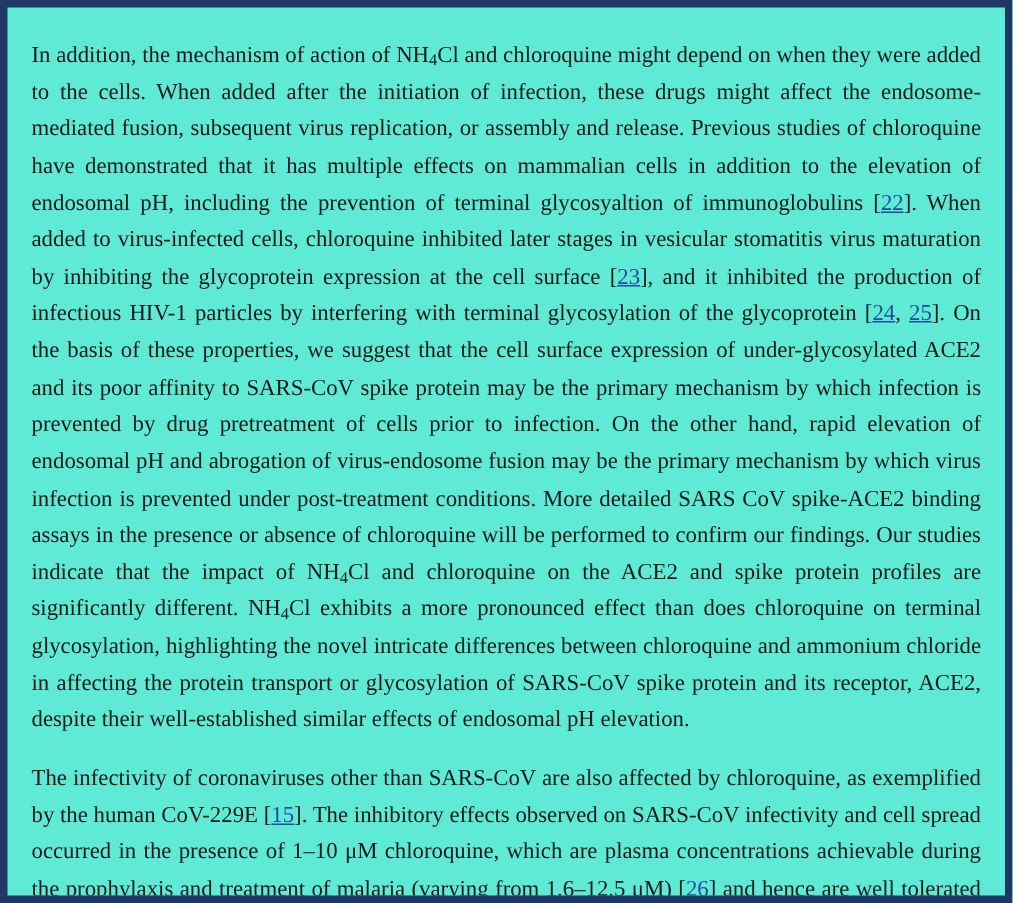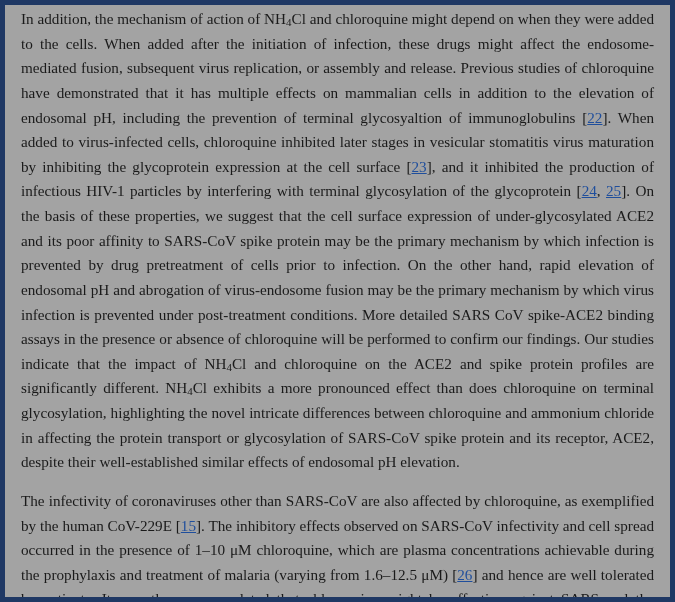--- a/index.html
+++ b/index.html
@@ -10,22 +10,22 @@
     width: 675px;
     height: 602px;
     background: #ffffff;
     font-family: "Liberation Serif", serif;
   }
   .page {
     box-sizing: border-box;
     width: 675px;
     height: 602px;
     border: 5px solid #1f3864;
-    background: #a3a3a3;
-    padding: 2px 16px 10px 16px;
+    background: #5eead4;
+    padding: 20px 16px 10px 16px;
     overflow: hidden;
   }
   .para {
     color: #1a1a1a;
     font-size: 15.2px;
     line-height: 1.62;
     text-align: justify;
     text-justify: inter-word;
     margin: 0 0 14px 0;
   }

